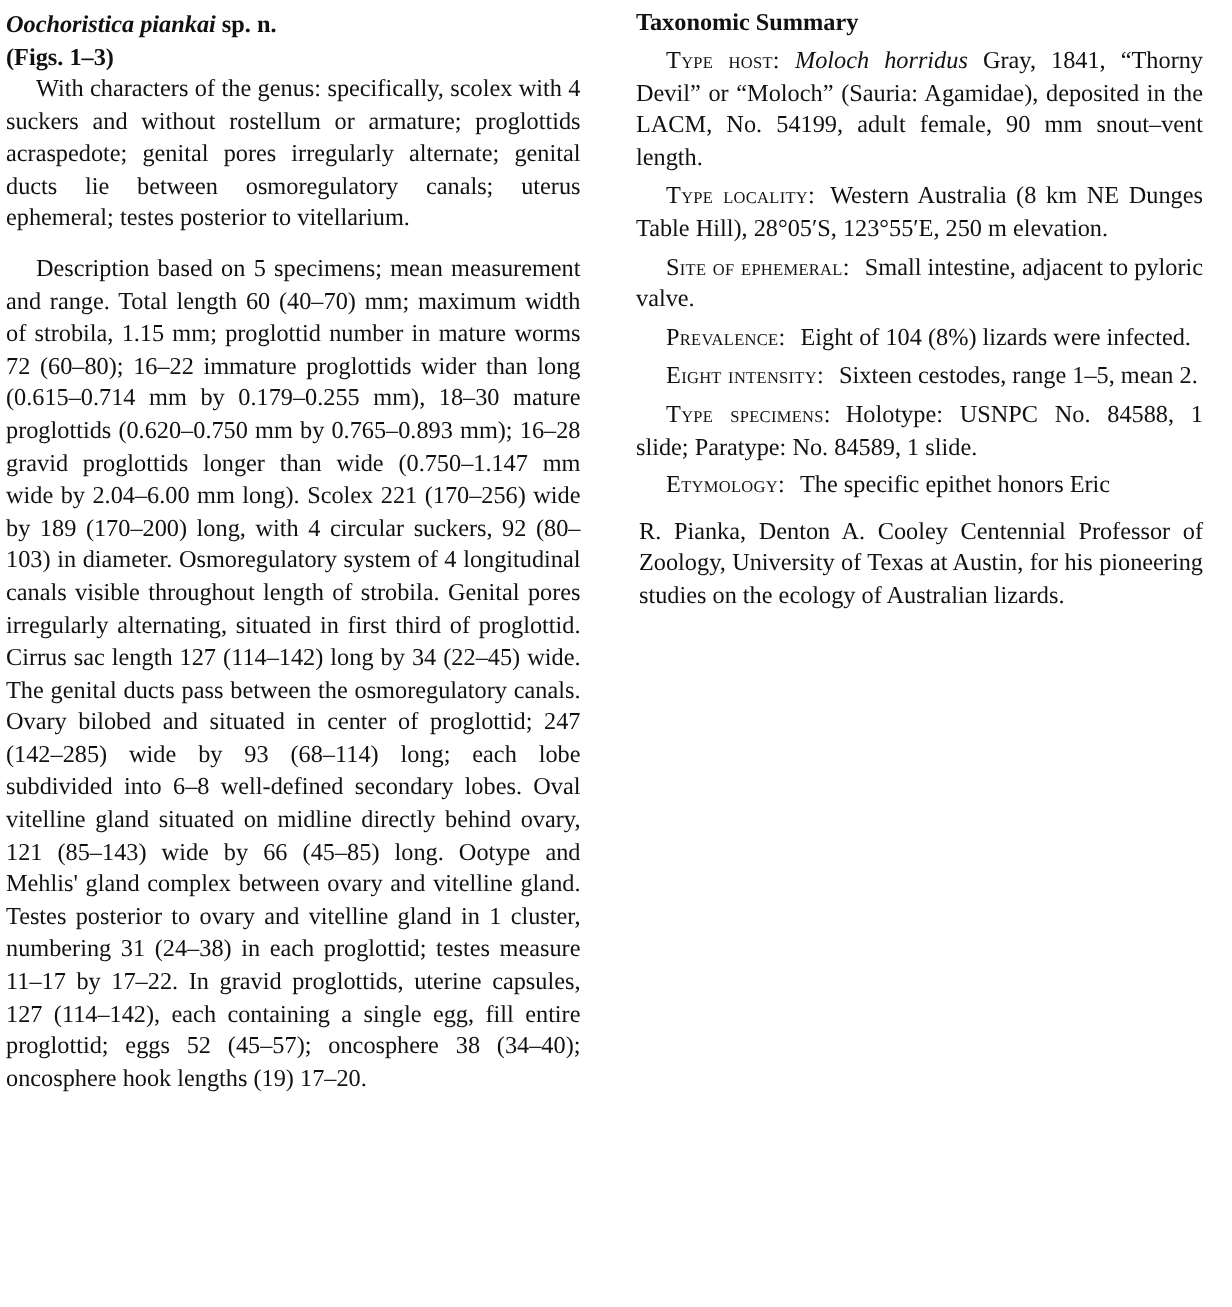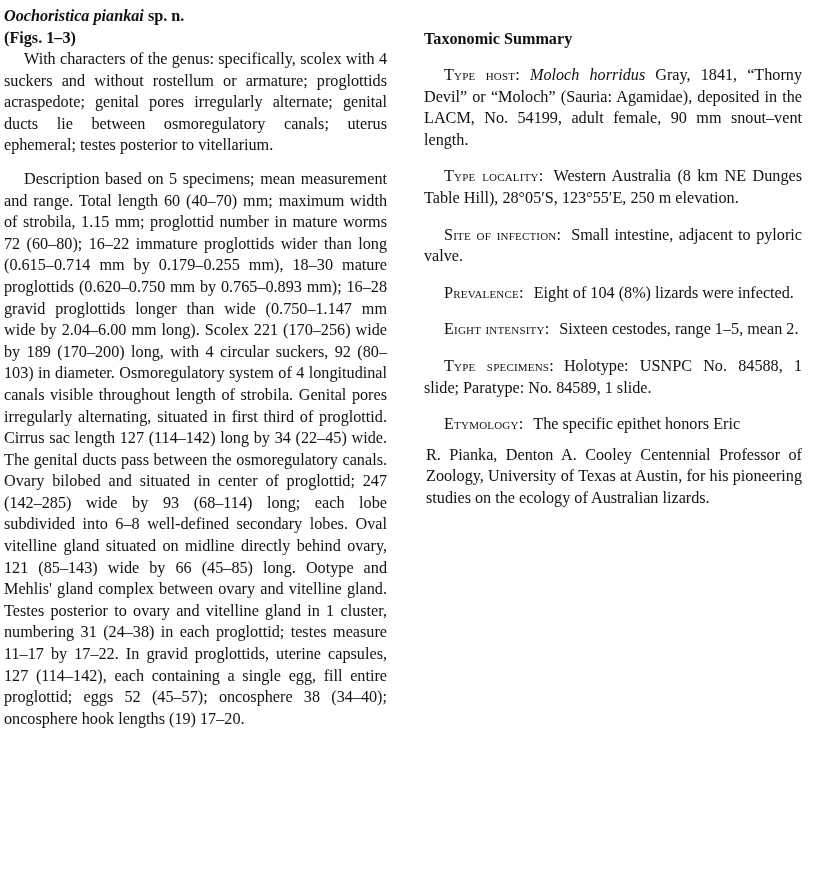--- a/index.html
+++ b/index.html
@@ -37,25 +37,25 @@
     }
     .title .it { font-style: italic; }
     p {
       margin: 0;
       text-align: justify;
       text-indent: 20px;
     }
     .p-desc { margin-top: 12px; }
     .sec-head {
       font-weight: bold;
-      margin-top: 28px;
+      margin-top: 4px;
       margin-bottom: 4px;
       line-height: 22px;
     }
-    .entry { margin-top: 15px; }
+    .entry { margin-top: 4px; }
     .sc {
       font-variant: small-caps;
       letter-spacing: 0.2px;
     }
     .label-gap { display: inline-block; width: 10px; }
     .it { font-style: italic; }
     .p-cont {
       text-indent: 0;
       margin-top: 9px;
       padding-left: 2px;
@@ -80,21 +80,21 @@
 
   <p class="entry">
     <span class="sc">Type host:</span><span class="label-gap"></span><span class="it">Moloch horridus</span><span> Gray, 1841, “Thorny Devil” or “Moloch” (Sauria: Agamidae), deposited in the LACM, No. 54199, adult female, 90 mm snout–vent length.</span>
   </p>
 
   <p class="entry">
     <span class="sc">Type locality:</span><span class="label-gap"></span><span>Western Australia (8 km NE Dunges Table Hill), 28°05′S, 123°55′E, 250 m elevation.</span>
   </p>
 
   <p class="entry">
-    <span class="sc">Site of infection:</span><span class="label-gap"></span><span>Small intestine, adjacent to pyloric valve.</span>
+    <span class="sc">Site of ephemeral:</span><span class="label-gap"></span><span>Small intestine, adjacent to pyloric valve.</span>
   </p>
 
   <p class="entry">
     <span class="sc">Prevalence:</span><span class="label-gap"></span><span>Eight of 104 (8%) lizards were infected.</span>
   </p>
 
   <p class="entry">
     <span class="sc">Eight intensity:</span><span class="label-gap"></span><span>Sixteen cestodes, range 1–5, mean 2.</span>
   </p>
 

